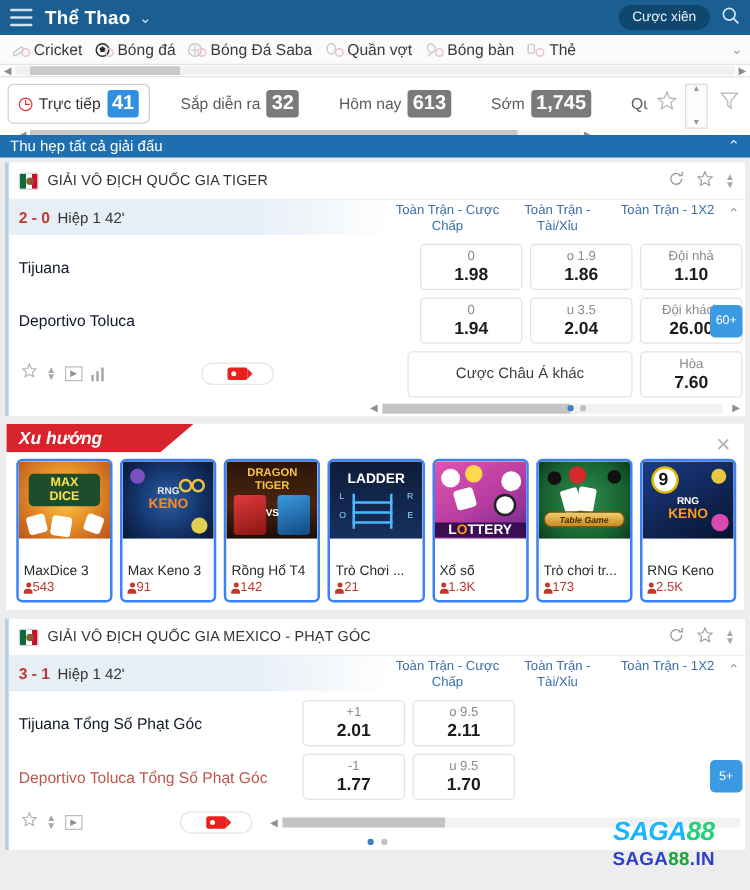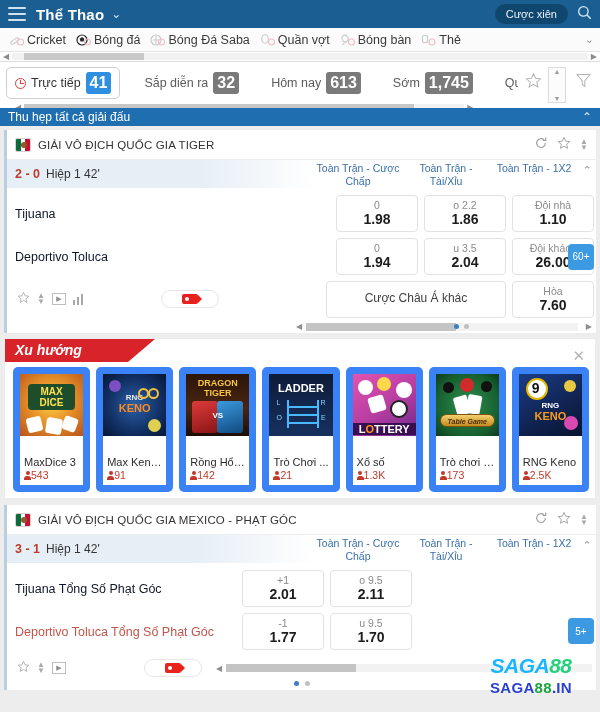--- a/index.html
+++ b/index.html
@@ -144,21 +144,21 @@
   .trend { background:#fff; margin: 5px 4px 0 4px; position:relative; padding-bottom:6px;
            border: 1px solid #ececec; }
   .trend-ribbon {
     position:relative; display:inline-block; background:#d8232a; color:#fff;
     font-size:14px; font-weight:bold; font-style:italic; padding:3px 30px 4px 10px;
     clip-path: polygon(0 0, 100% 0, 82% 100%, 0 100%);
     min-width: 150px;
   }
   .trend-close { position:absolute; right:10px; top:8px; color:#b4b4b4; font-size:15px; }
   .games { display:flex; gap:6px; padding: 5px 6px 0 8px; }
-  .game { width:92px; background:#fff; border:7px solid #3b82f6; border-radius:5px; overflow:hidden; }
+  .game { width:92px; background:#fff; border:2px solid #3b82f6; border-radius:5px; overflow:hidden; }
   .thumb-img { width:100%; height:62px; position:relative; overflow:hidden; }
   .gm-title { font-size:11px; color:#2b2b2b; padding:20px 4px 0 4px; white-space:nowrap;
      overflow:hidden; text-overflow:ellipsis; }
   .gm-cnt { display:flex; align-items:center; gap:0; padding:1px 4px 4px 4px; }
   .person { width:7px; height:9px; position:relative; flex:0 0 auto; }
   .person::before { content:""; position:absolute; left:1.5px; top:0; width:4px; height:4px;
     border-radius:50%; background:#c0392b; }
   .person::after { content:""; position:absolute; left:0; bottom:0; width:7px; height:4px;
     border-radius:3px 3px 0 0; background:#c0392b; }
   .gm-num { font-size:10.5px; color:#c0392b; }
@@ -372,21 +372,21 @@
     </div>
 
     <div class="bet-row">
       <div class="team-name">Tijuana</div>
       <div class="odds-cells">
         <div class="odd">
           <span class="line">0</span>
           <span class="val">1.98</span>
         </div>
         <div class="odd">
-          <span class="line">o 2.2</span>
+          <span class="line">o 1.9</span>
           <span class="val">1.86</span>
         </div>
         <div class="odd">
           <span class="line">Đội nhà</span>
           <span class="val">1.10</span>
         </div>
       </div>
     </div>
 
     <div class="bet-row" style="position:relative;">

